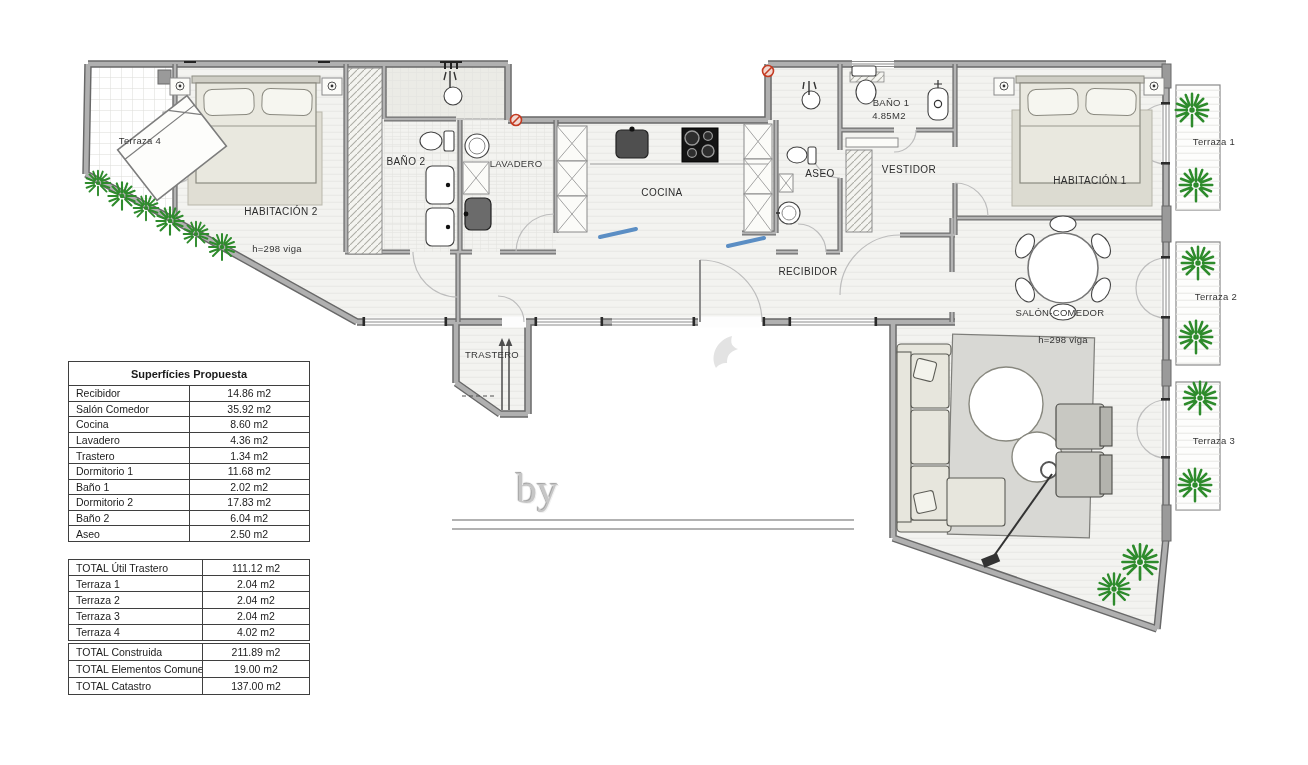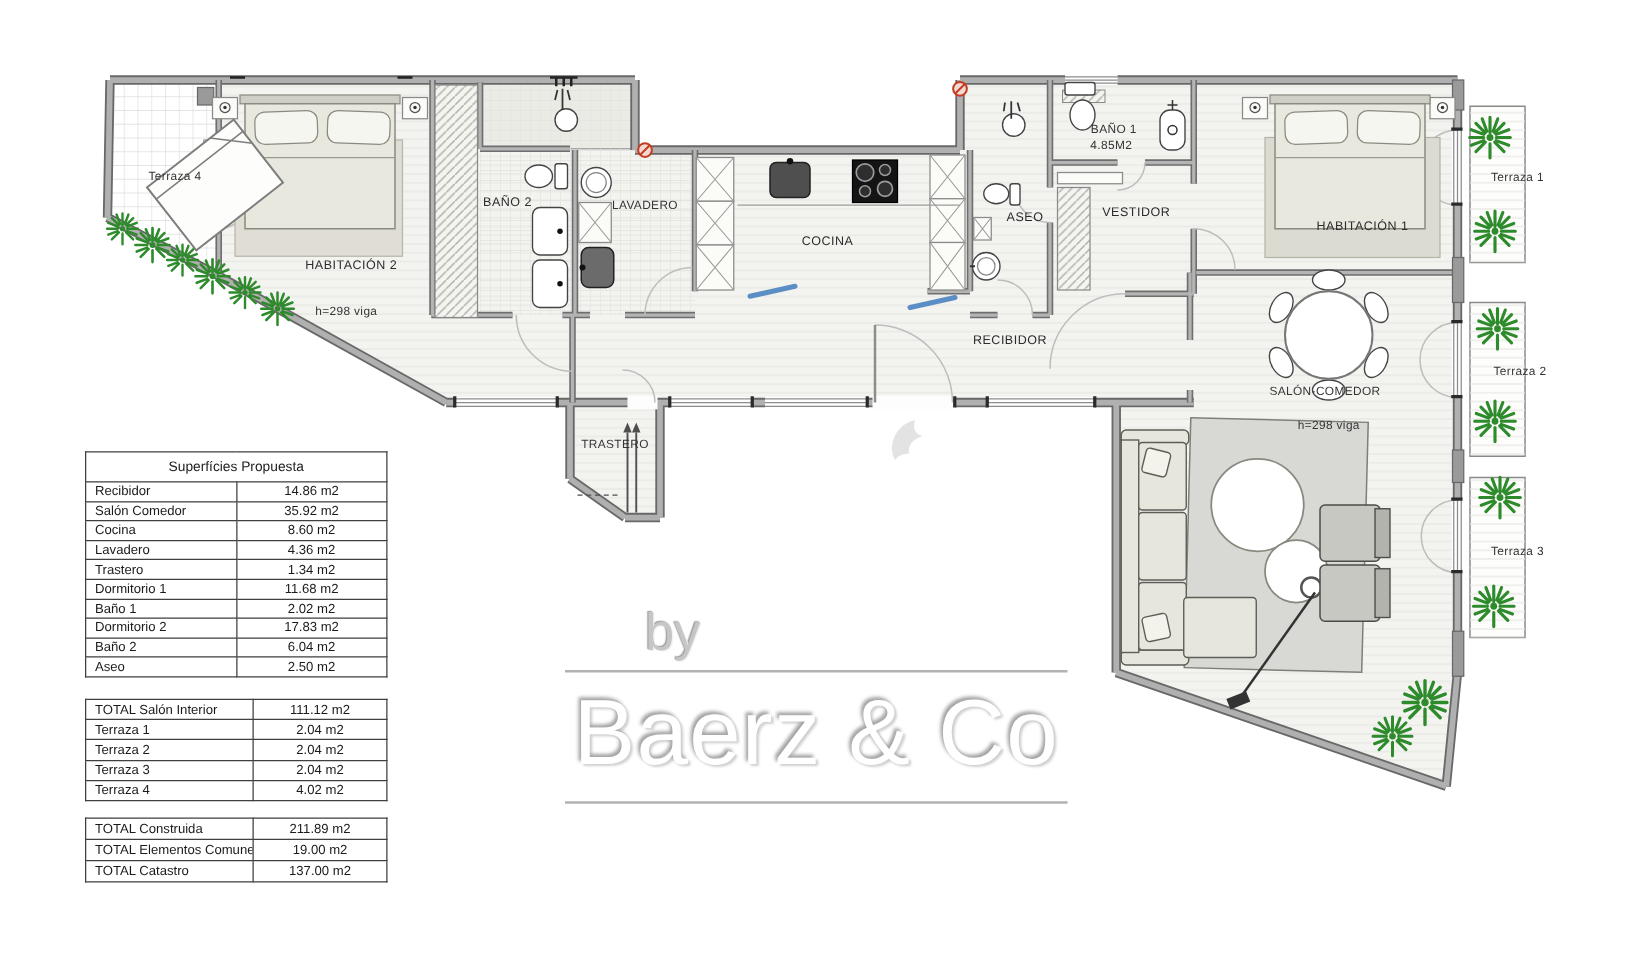--- a/index.html
+++ b/index.html
@@ -21,29 +21,29 @@
   .win{fill:#fdfdfd}
   .winl{stroke:#8d8d8d;stroke-width:1}
   .jamb{fill:#2a2a2a}
   .lbl{font:10px "Liberation Sans",sans-serif;fill:#2c2c2c;text-anchor:middle;letter-spacing:.4px}
   .lblS{font:9.5px "Liberation Sans",sans-serif;fill:#353535;text-anchor:middle;letter-spacing:.3px}
 
   
   .tables{position:absolute;left:68px;top:361px;width:242px;color:#1b1b1b}
   .tables table{width:100%;border-collapse:collapse;font-size:10.5px;table-layout:fixed}
   .tables th,.tables td{border:1px solid #3f3f3f;overflow:hidden;white-space:nowrap}
-  .tables th{height:21px;font-weight:normal;font-size:11px;text-align:center}
+  .tables th{height:21px;font-weight:bold;font-size:11px;text-align:center}
   .tables td{height:14.6px;padding:0 7px}
   .tables td.v{text-align:center;width:92px}
   .t2{margin-top:17px}.t2 td{height:15.2px}
-  .t3{margin-top:13px}.t3 td{height:16.2px}
+  .t3{margin-top:2px}.t3 td{height:16.2px}
 
   
-  .wm{position:absolute;left:452px;top:483px;width:402px;text-align:center;
-      font-family:Liberation Sans, sans-serif;color:#fff;pointer-events:none}
+  .wm{position:absolute;left:452px;top:466px;width:402px;text-align:center;
+      font-family:Liberation Serif, serif;color:#fff;pointer-events:none}
   .wm .by{display:block;text-align:left;margin-left:64px;font-size:42px;line-height:1.1;
       color:#c6c6c6;text-shadow:1px 1px 0 #f2f2f2,-1px -1px 1px #9c9c9c}
   .wm .rule{border:0;border-top:2px solid #b2b2b2;margin:7px 0 0 0}
   .wm .brand{font-size:74px;line-height:1.3;letter-spacing:1px;
       text-shadow:-2px -2px 3px #a3a3a3,2px 2px 2px #d0d0d0}
   .wm .tag{margin-top:8px;font-size:27px;letter-spacing:11px;word-spacing:24px;white-space:nowrap;
       text-shadow:-1px -2px 2px #a8a8a8,1px 1px 1px #d6d6d6}
 </style>
 </head>
 <body>
@@ -441,21 +441,21 @@
       <tr>
             <td>Aseo</td>
             <td class="v">2.50 m2</td>
           </tr>
     </tbody>
   </table>
 
   <table class="t2">
     <tbody>
       <tr>
-            <td>TOTAL Salón Interior</td>
+            <td>TOTAL Útil Trastero</td>
             <td class="v">111.12 m2</td>
           </tr>
       <tr>
             <td>Terraza 1</td>
             <td class="v">2.04 m2</td>
           </tr>
       <tr>
             <td>Terraza 2</td>
             <td class="v">2.04 m2</td>
           </tr>
@@ -484,17 +484,16 @@
             <td>TOTAL Catastro</td>
             <td class="v">137.00 m2</td>
           </tr>
     </tbody>
   </table>
 </div>
 
 <div class="wm">
   <span class="by">by</span>
   <hr class="rule">
-  <div class="brand">Baerz &amp; Co</div>
   <hr class="rule">
 </div>
 
 </div>
 
 </body></html>

